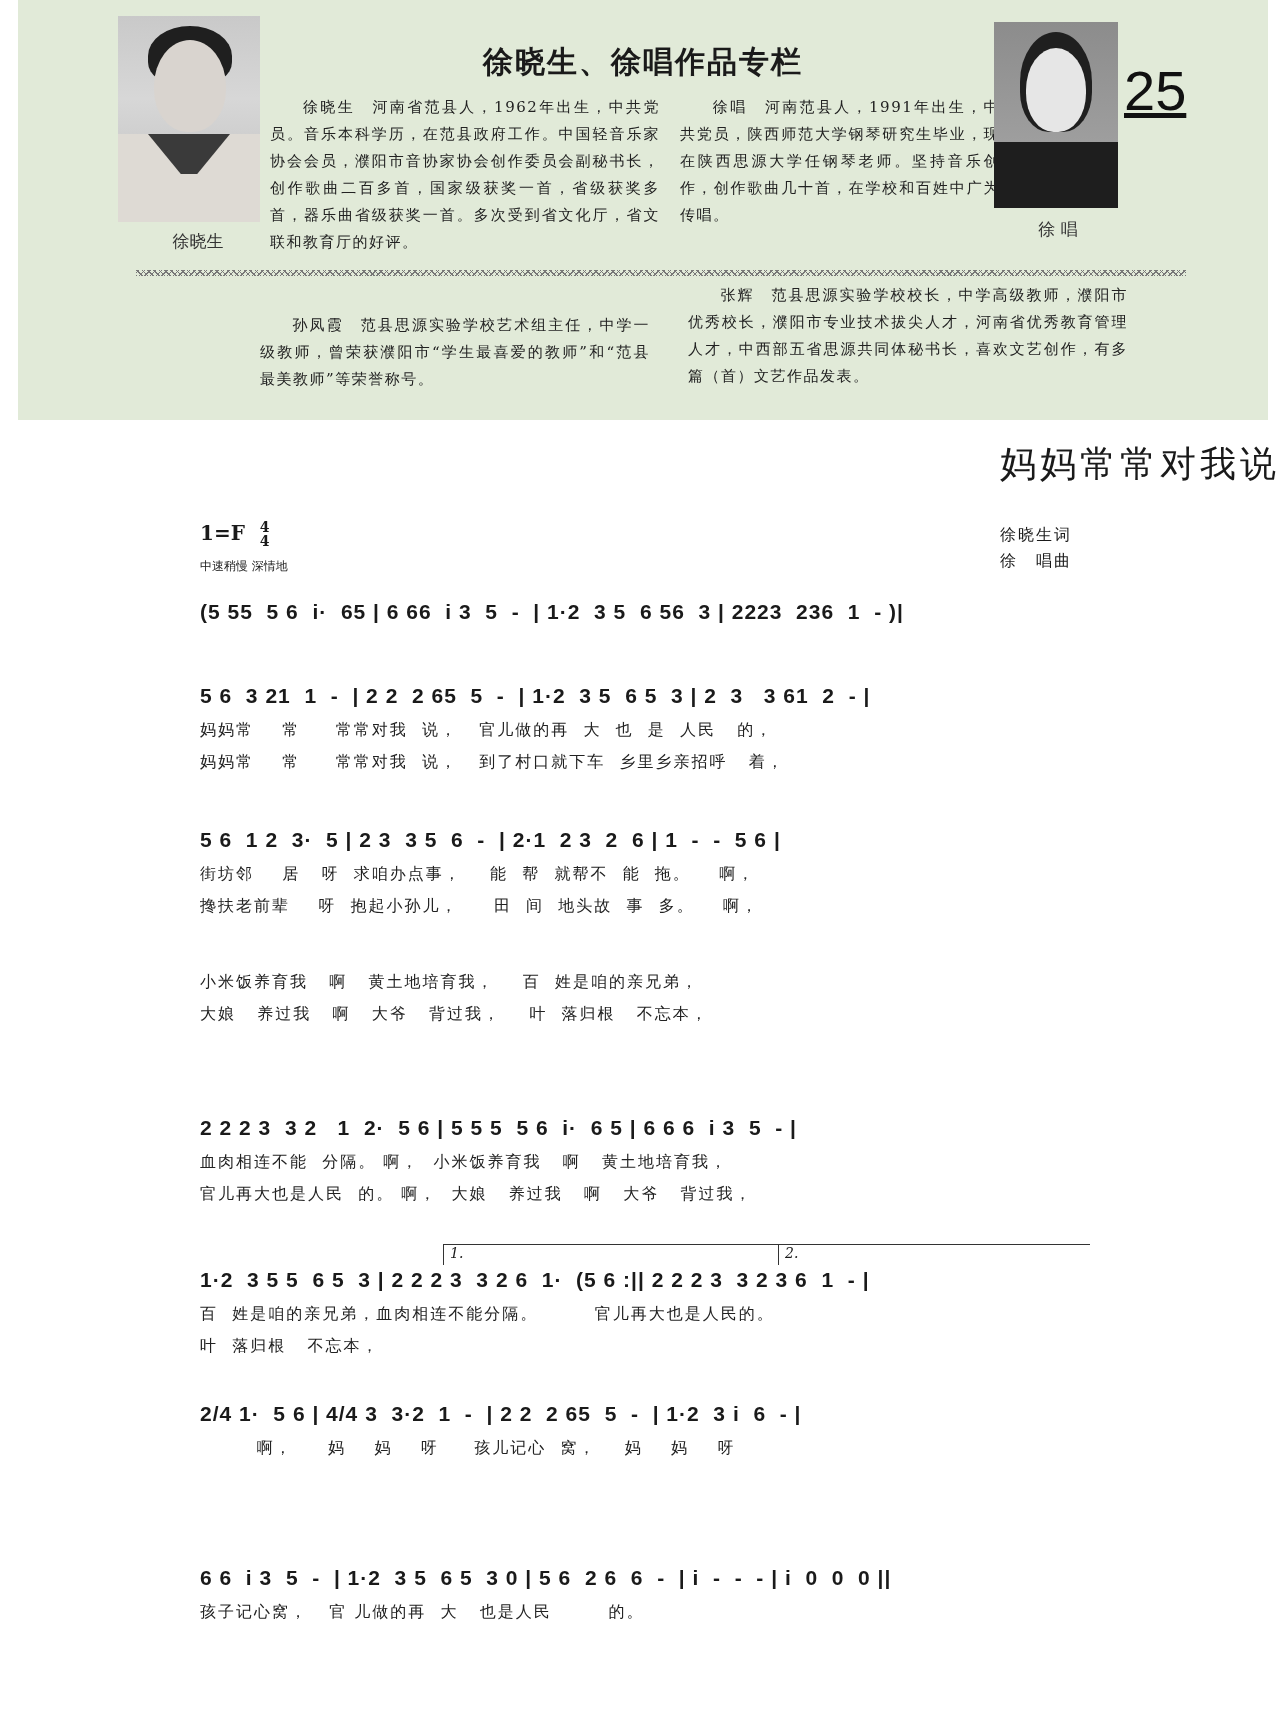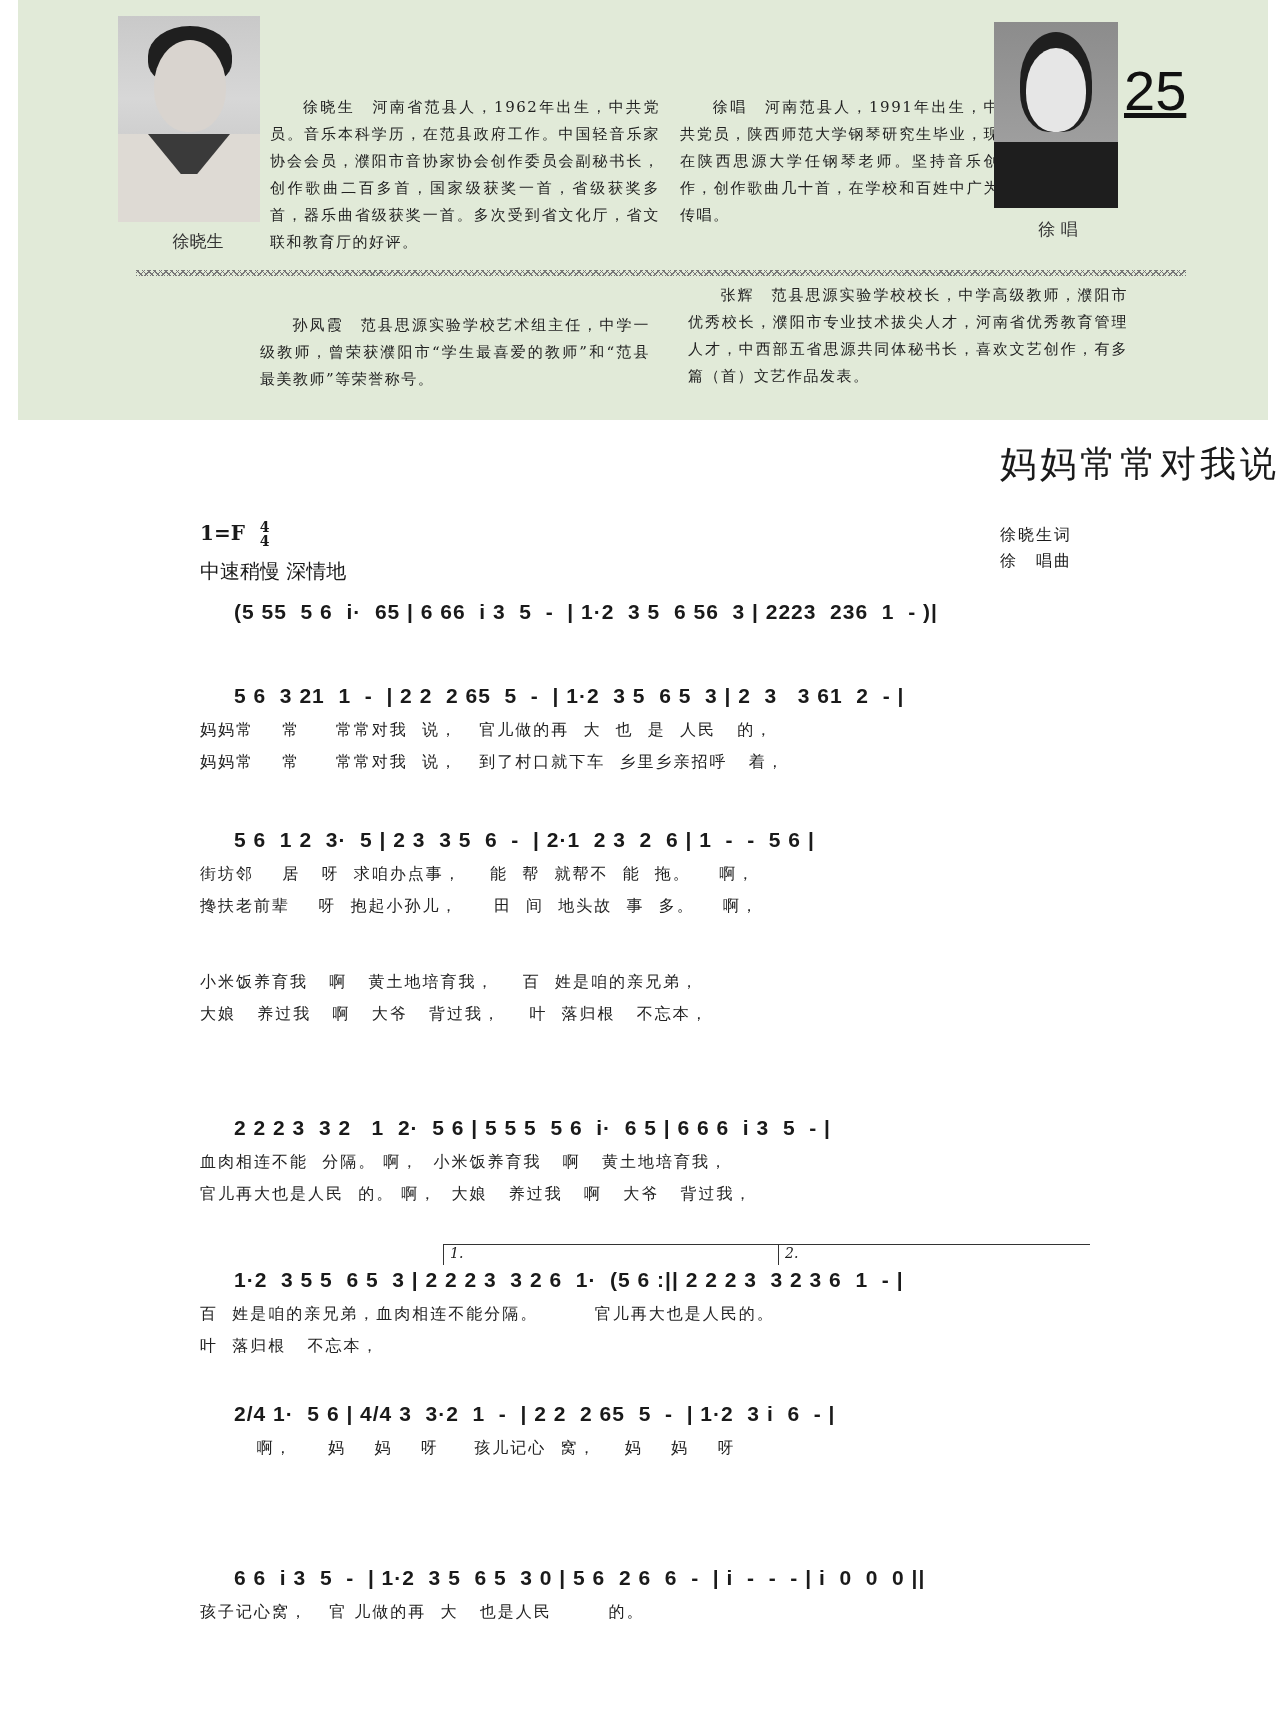--- a/index.html
+++ b/index.html
@@ -13,39 +13,40 @@
   .col-title{position:absolute;left:0;right:0;top:42px;text-align:center;font-size:30px;font-weight:bold;letter-spacing:2px;font-family:"DejaVu Serif",serif;}
   .bio{position:absolute;font-size:15px;line-height:27px;letter-spacing:1.5px;color:#222;text-align:justify;}
   .bio .indent{display:inline-block;width:32px;}
   .page-num{position:absolute;left:1106px;top:58px;font-family:"Liberation Sans",sans-serif;font-size:56px;color:#111;text-decoration:underline;}
   .divider{position:absolute;left:118px;top:270px;width:1050px;height:6px;
     background-image:repeating-linear-gradient(45deg,#777 0 1px,transparent 1px 4px),repeating-linear-gradient(-45deg,#777 0 1px,transparent 1px 4px);}
   .song-title{position:absolute;left:0;right:0;top:440px;text-align:right;font-size:36px;font-weight:normal;letter-spacing:4px;}
   .key-sig{position:absolute;left:200px;top:520px;font-family:"DejaVu Serif",serif;font-size:20px;font-weight:bold;}
   .timesig{display:inline-block;vertical-align:middle;text-align:center;font-size:14px;line-height:14px;margin-left:8px;}
   .timesig span{display:block;}
-  .tempo{position:absolute;left:200px;top:558px;font-family:"DejaVu Sans",sans-serif;font-size:20px;}
+  .tempo{position:absolute;left:200px;top:558px;font-family:"DejaVu Sans",sans-serif;font-size:12px;}
   .credits{position:absolute;left:1000px;top:522px;font-size:16px;line-height:26px;letter-spacing:2px;}
   .staff-line{position:absolute;left:200px;width:890px;}
-  .notes{font-family:"Liberation Sans",sans-serif;font-weight:bold;font-size:21px;white-space:pre;letter-spacing:1px;height:36px;position:relative;margin-left:34px;}
+  .notes{font-family:"Liberation Sans",sans-serif;font-weight:bold;font-size:21px;white-space:pre;letter-spacing:1px;height:36px;position:relative;}
   .lyric{font-size:16px;letter-spacing:2px;white-space:pre;height:32px;color:#222;}
   .volta{position:absolute;border-top:1.5px solid #333;border-left:1.5px solid #333;height:20px;font-size:14px;font-style:italic;padding-left:6px;}
 </style>
 </head>
 <body>
 
 <div class="header-panel">
   <div class="photo" style="left:100px;top:16px;width:142px;height:206px;">
     <div class="hair" style="left:30px;top:10px;width:84px;height:60px;"></div>
     <div class="head" style="left:36px;top:24px;width:72px;height:92px;"></div>
     <div class="body" style="left:0;top:118px;width:142px;height:88px;background:#dedad4;"></div>
     <div class="body" style="left:30px;top:118px;width:82px;height:40px;background:#3a3a3a;clip-path:polygon(0 0,100% 0,60% 100%,40% 100%);"></div>
   </div>
   <div class="caption" style="left:130px;top:230px;width:100px;">徐晓生</div>
 
+  <div class="col-title">徐晓生、徐唱作品专栏</div>
 
   <div class="bio" style="left:252px;top:94px;width:390px;">
     <span class="indent"></span><span>徐晓生　河南省范县人，1962年出生，中共党员。音乐本科学历，在范县政府工作。中国轻音乐家协会会员，濮阳市音协家协会创作委员会副秘书长，创作歌曲二百多首，国家级获奖一首，省级获奖多首，器乐曲省级获奖一首。多次受到省文化厅，省文联和教育厅的好评。</span>
   </div>
 
   <div class="bio" style="left:662px;top:94px;width:320px;">
     <span class="indent"></span><span>徐唱　河南范县人，1991年出生，中共党员，陕西师范大学钢琴研究生毕业，现在陕西思源大学任钢琴老师。坚持音乐创作，创作歌曲几十首，在学校和百姓中广为传唱。</span>
   </div>
 
   <div class="photo" style="left:976px;top:22px;width:124px;height:186px;background:linear-gradient(180deg,#8c8c8c,#a8a8a8);">

